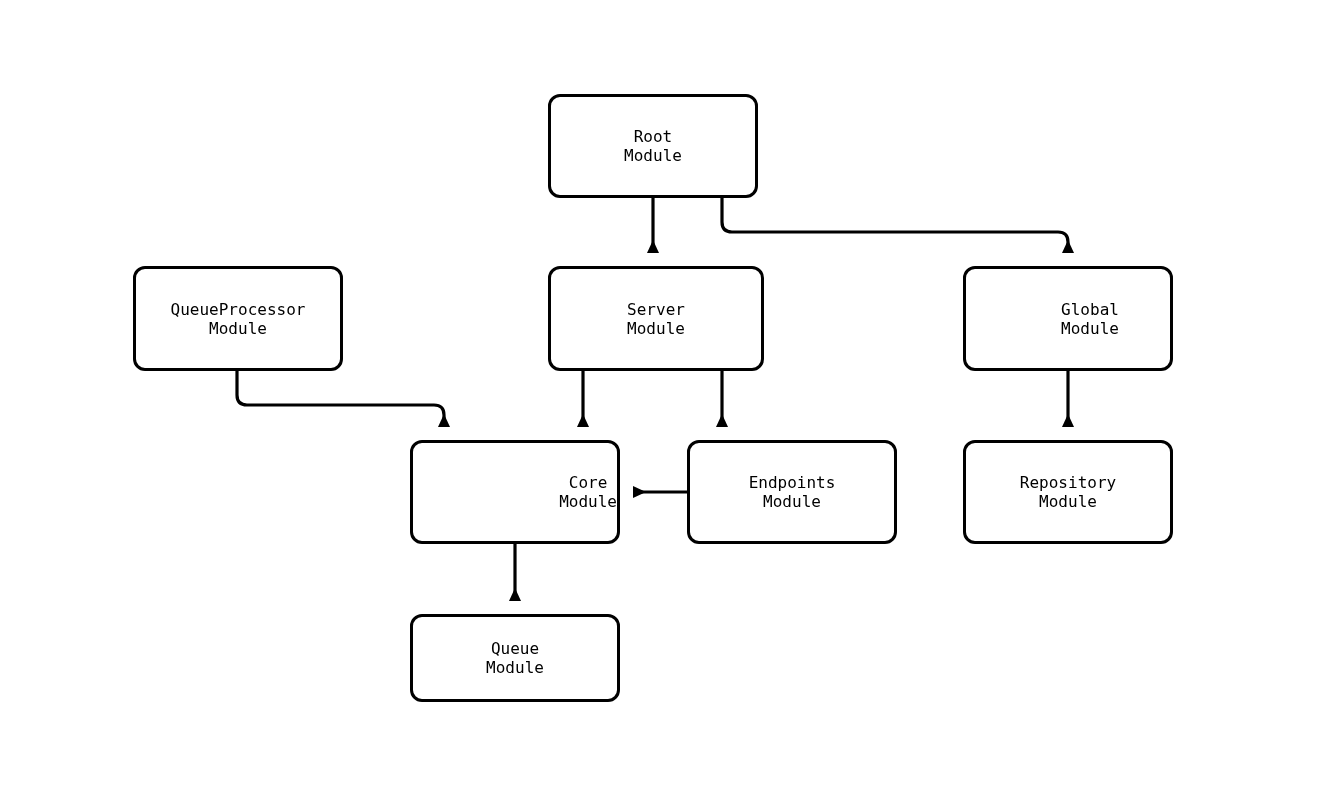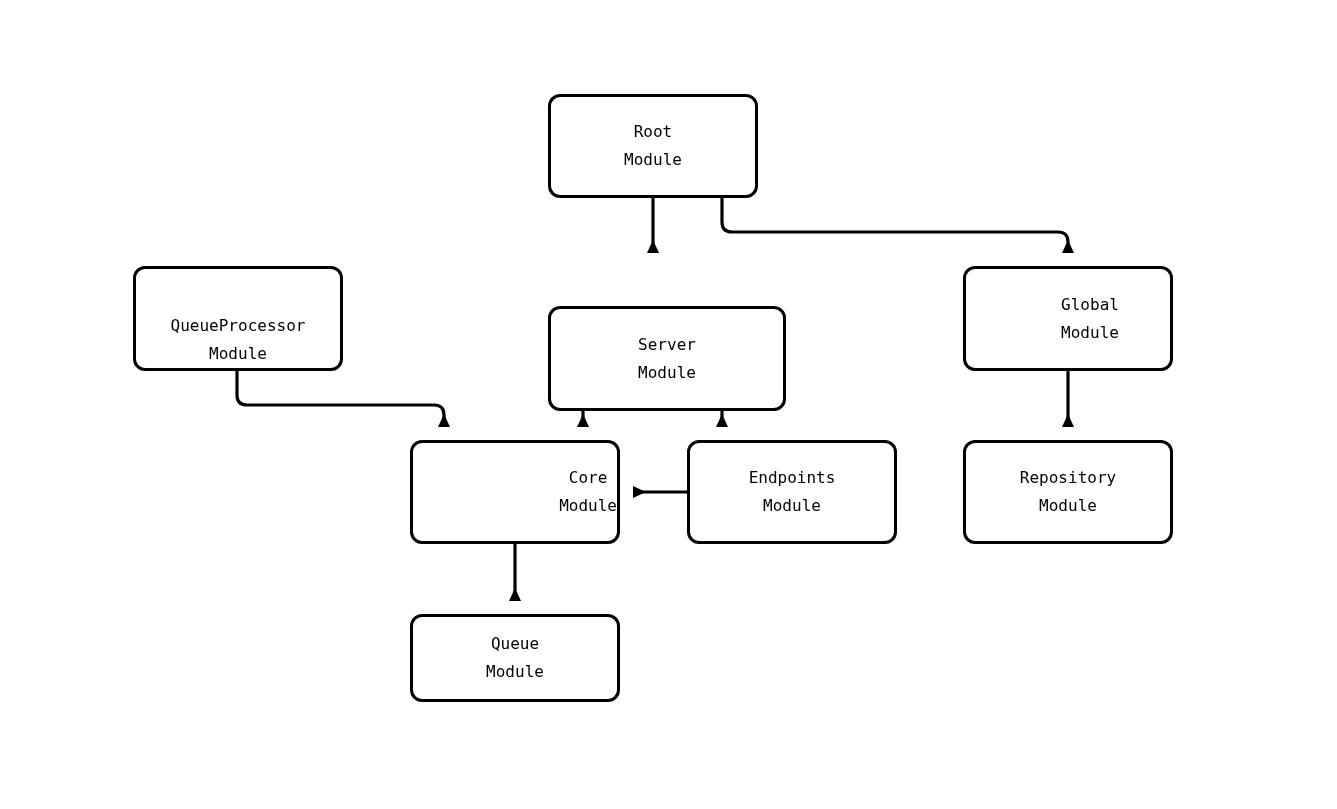--- a/index.html
+++ b/index.html
@@ -32,21 +32,21 @@
     background: #ffffff;
     display: flex;
     flex-direction: column;
     align-items: center;
     justify-content: center;
     z-index: 2;
   }
   .node-label {
     font-family: "DejaVu Sans Mono", "Liberation Mono", monospace;
     font-size: 16px;
-    line-height: 28px;
+    line-height: 19px;
     color: #000000;
     text-align: center;
     white-space: pre;
     letter-spacing: 0px;
   }
 </style>
 </head>
 <body>
 
 <div id="canvas">
@@ -79,26 +79,26 @@
 
       <path d="M 515 544 L 515 600" marker-end="url(#arrow-head)"></path>
     </g>
   </svg>
 
   <div class="node" style="left:548px; top:94px; width:210px; height:104px;">
     <div class="node-label">Root
 Module</div>
   </div>
 
-  <div class="node" style="left:133px; top:266px; width:210px; height:105px;justify-content:flex-end;">
+  <div class="node" style="left:133px; top:266px; width:210px; height:105px;">
     <div class="node-label">QueueProcessor
 Module</div>
   </div>
 
-  <div class="node" style="left:548px; top:266px; width:238px; height:105px;margin-top:40px;">
+  <div class="node" style="left:548px; top:266px; width:216px; height:105px;">
     <div class="node-label">Server
 Module</div>
   </div>
 
   <div class="node" style="left:963px; top:266px; width:210px; height:105px;padding-left:44px;">
     <div class="node-label">Global
 Module</div>
   </div>
 
   <div class="node" style="left:410px; top:440px; width:210px; height:104px;align-items:flex-end;">

